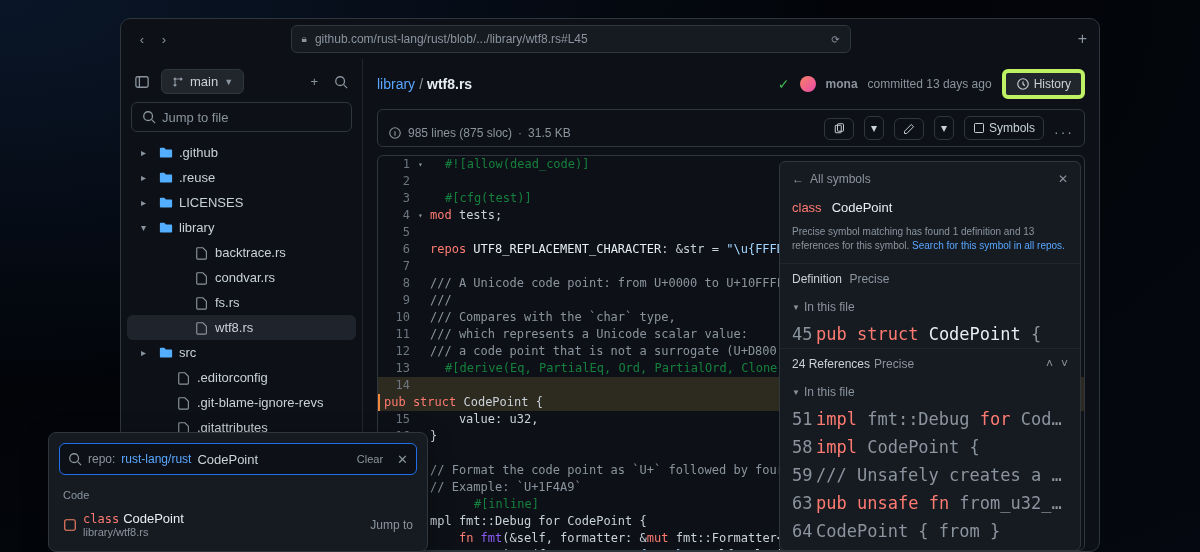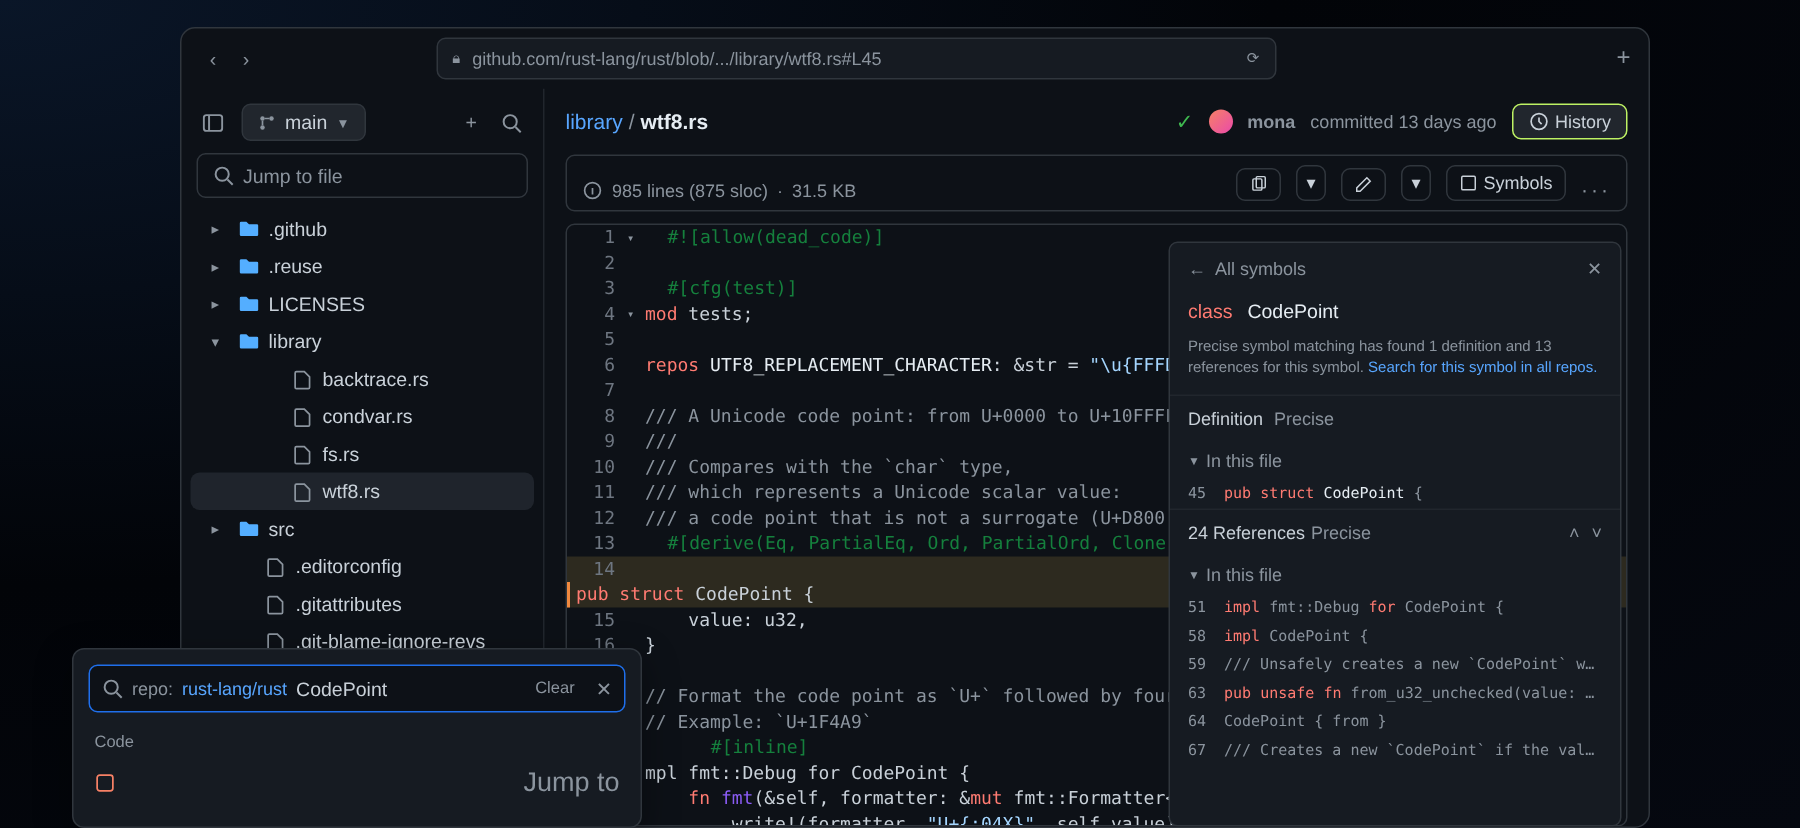--- a/index.html
+++ b/index.html
@@ -59,21 +59,21 @@
 .main { flex:1; display:flex; flex-direction:column; overflow:hidden; }
 .crumbs { display:flex; align-items:center; padding:10px 14px; gap:10px; font-size:14px; }
 .crumbs .path a { color:#58a6ff; text-decoration:none; }
 .crumbs .path .sep { color:#8b949e; margin:0 4px; }
 .crumbs .path b { color:#e6edf3; font-weight:600; }
 .crumbs .spacer { flex:1; }
 .crumbs .check { color:#3fb950; font-size:14px; }
 .crumbs .avatar { width:16px; height:16px; border-radius:50%; background:linear-gradient(135deg,#f78166,#ea4aaa); }
 .crumbs .meta { color:#8b949e; font-size:12px; }
 .crumbs .hist {
-  display:flex; align-items:center; gap:4px; background:#21262d; border:1px solid #bef264;
+  display:flex; align-items:center; gap:4px; background:#21262d; border:4px solid #bef264;
   border-radius:6px; padding:4px 10px; font-size:12px; color:#c9d1d9;
 }
 
 .filebar {
   margin:0 14px 8px; border:1px solid #30363d; border-radius:6px;
   display:flex; align-items:flex-end; padding:6px 10px; gap:10px;
   color:#8b949e; font-size:12px;
 }
 .filebar .stats { display:flex; gap:6px; align-items:center; }
 .filebar .spacer { flex:1; }
@@ -113,21 +113,21 @@
 .panel-sym .nm { color:#e6edf3; font-weight:500; }
 .panel-desc { padding:0 12px 10px; color:#8b949e; font-size:10px; line-height:1.4; }
 .panel-desc a { color:#58a6ff; text-decoration:none; }
 .panel-sec { padding:8px 12px; border-top:1px solid #21262d; font-size:12px; }
 .panel-sec .lbl { color:#c9d1d9; }
 .panel-sec .sub { color:#8b949e; margin-left:4px; }
 .panel-sec.refs { display:flex; align-items:center; }
 .panel-sec.refs .navs { margin-left:auto; display:flex; gap:8px; color:#8b949e; }
 .panel-file { padding:6px 12px; color:#8b949e; font-size:12px; display:flex; align-items:center; gap:4px; }
 .panel-row {
-  padding:4px 12px; display:flex; font-family:ui-monospace,monospace; font-size:10px;
+  padding:4px 12px; display:flex; font-family:ui-monospace,monospace; font-size:17px;
 }
 .panel-row .rln { width:24px; color:#8b949e; }
 .panel-row .rtx { flex:1; white-space:nowrap; overflow:hidden; text-overflow:ellipsis; color:#8b949e; }
 .panel-row .rtx .kw { color:#ff7b72; }
 .panel-row .rtx .ty { color:#e6edf3; }
 
 .search-panel {
   position:absolute; left:48px; bottom:0; width:380px; height:120px;
   background:#161b22; border:1px solid #30363d; border-radius:8px;
   display:flex; flex-direction:column; box-shadow:0 8px 24px rgba(0,0,0,.4);
@@ -139,21 +139,21 @@
 }
 .search-inp .scope { color:#58a6ff; font-size:12px; }
 .search-inp .term { color:#c9d1d9; font-size:13px; flex:1; }
 .search-inp .clear { color:#8b949e; font-size:11px; }
 .search-inp .x { color:#8b949e; margin-left:8px; }
 .search-cat { padding:4px 14px; color:#8b949e; font-size:11px; }
 .search-res { padding:6px 14px; display:flex; align-items:center; }
 .search-res .badge { color:#ff7b72; font-family:ui-monospace,monospace; font-size:12px; }
 .search-res .name { color:#e6edf3; margin-left:4px; font-size:13px; }
 .search-res .path { color:#8b949e; font-size:11px; }
-.search-res .act { margin-left:auto; color:#8b949e; font-size:18px; }
+.search-res .act { margin-left:auto; color:#8b949e; font-size:12px; }
 
 svg { display:block; }
 </style>
 </head>
 <body>
 
 <div class="window">
 
   <div class="toolbar">
     <div class="nav">
@@ -272,28 +272,28 @@
             <svg width="14" height="14" viewBox="0 0 16 16" fill="none" stroke="#8b949e" stroke-width="1.3">
               <path d="M3 2h6l4 4v8a1 1 0 01-1 1H3a1 1 0 01-1-1V3a1 1 0 011-1z"></path>
             </svg>
             <span>.editorconfig</span>
           </div>
           <div class="tree-item indent1">
             <span class="tree-chev"></span>
             <svg width="14" height="14" viewBox="0 0 16 16" fill="none" stroke="#8b949e" stroke-width="1.3">
               <path d="M3 2h6l4 4v8a1 1 0 01-1 1H3a1 1 0 01-1-1V3a1 1 0 011-1z"></path>
             </svg>
+            <span>.git-blame-ignore-revs</span>
+          </div>
+          <div class="tree-item indent1">
+            <span class="tree-chev"></span>
+            <svg width="14" height="14" viewBox="0 0 16 16" fill="none" stroke="#8b949e" stroke-width="1.3">
+              <path d="M3 2h6l4 4v8a1 1 0 01-1 1H3a1 1 0 01-1-1V3a1 1 0 011-1z"></path>
+            </svg>
             <span>.gitattributes</span>
-          </div>
-          <div class="tree-item indent1">
-            <span class="tree-chev"></span>
-            <svg width="14" height="14" viewBox="0 0 16 16" fill="none" stroke="#8b949e" stroke-width="1.3">
-              <path d="M3 2h6l4 4v8a1 1 0 01-1 1H3a1 1 0 01-1-1V3a1 1 0 011-1z"></path>
-            </svg>
-            <span>.git-blame-ignore-revs</span>
           </div>
         </div>
     </div>
 
     <div class="main">
       <div class="crumbs">
         <span class="path">
           <a>library</a><span class="sep">/</span><b>wtf8.rs</b>
         </span>
         <span class="spacer"></span>
@@ -545,15 +545,19 @@
       <span class="scope">rust-lang/rust</span>
       <span class="term"> CodePoint</span>
     <span class="clear">Clear</span>
     <span class="x">✕</span>
   </div>
   <div class="search-cat">Code</div>
   <div class="search-res">
     <svg width="14" height="14" viewBox="0 0 16 16" fill="none" stroke="#f78166" stroke-width="1.3">
         <rect x="2" y="2" width="12" height="12" rx="2"></rect>
       </svg>
+    <div style="margin-left:6px;">
+      <div><span class="badge">class</span><span class="name">CodePoint</span></div>
+      <div class="path">library/wtf8.rs</div>
+    </div>
     <span class="act">Jump to</span>
   </div>
 </div>
 
 </body></html>

